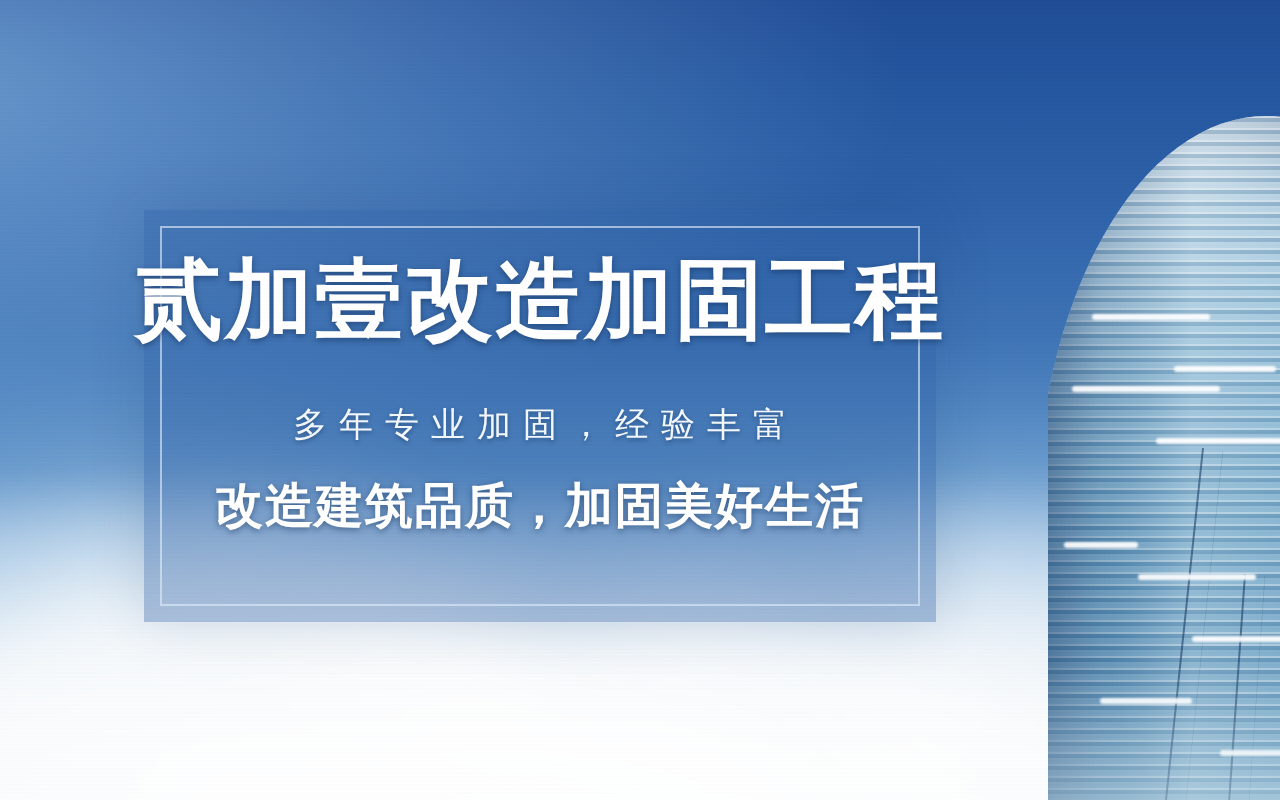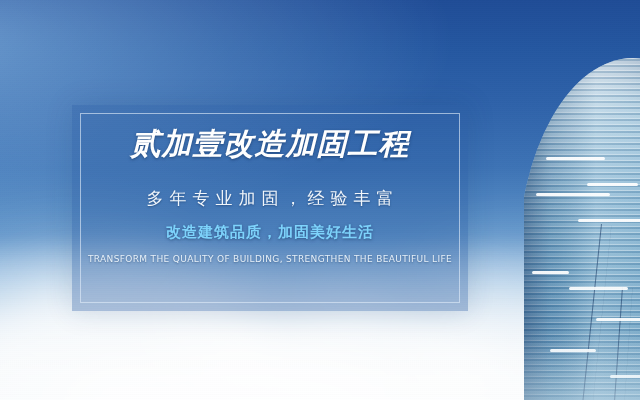--- a/index.html
+++ b/index.html
@@ -178,44 +178,43 @@
     inset: 0;
     display: flex;
     flex-direction: column;
     align-items: center;
     justify-content: flex-start;
     padding-top: 24px;
     box-sizing: border-box;
   }
 
   .headline {
-    font-size: 30px;
+    font-size: 44px;
     font-weight: 700;
     color: #ffffff;
     letter-spacing: 1px;
     line-height: 1;
     white-space: nowrap;
     text-shadow: 0 1px 3px rgba(12,40,80,0.55);
-    font-style: italic;
   }
   .subline {
     margin-top: 28px;
     font-size: 17px;
     font-weight: 400;
     color: #f2f7fc;
     letter-spacing: 6px;
     text-indent: 6px;
     white-space: nowrap;
     text-shadow: 0 1px 2px rgba(12,40,80,0.45);
   }
   .tagline {
     margin-top: 13px;
-    font-size: 15px;
+    font-size: 24px;
     font-weight: 700;
-    color: #7dd3fc;
+    color: #ffffff;
     letter-spacing: 1px;
     white-space: nowrap;
     text-shadow: 0 1px 3px rgba(12,40,80,0.50);
   }
   .english {
     margin-top: 12px;
     font-size: 9px;
     font-weight: 400;
     color: rgba(240,247,253,0.93);
     letter-spacing: 0.35px;
@@ -273,18 +272,17 @@
     </div>
     <div class="tower-fade-bottom"></div>
   </div>
 
   <div class="panel">
     <div class="panel-inner-border"></div>
     <div class="panel-content">
       <div class="headline">贰加壹改造加固工程</div>
       <div class="subline">多年专业加固，经验丰富</div>
       <div class="tagline">改造建筑品质，加固美好生活</div>
-      <div class="english">TRANSFORM THE QUALITY OF BUILDING, STRENGTHEN THE BEAUTIFUL LIFE</div>
     </div>
   </div>
 
   <div class="grain"></div>
 </div>
 
 </body></html>

